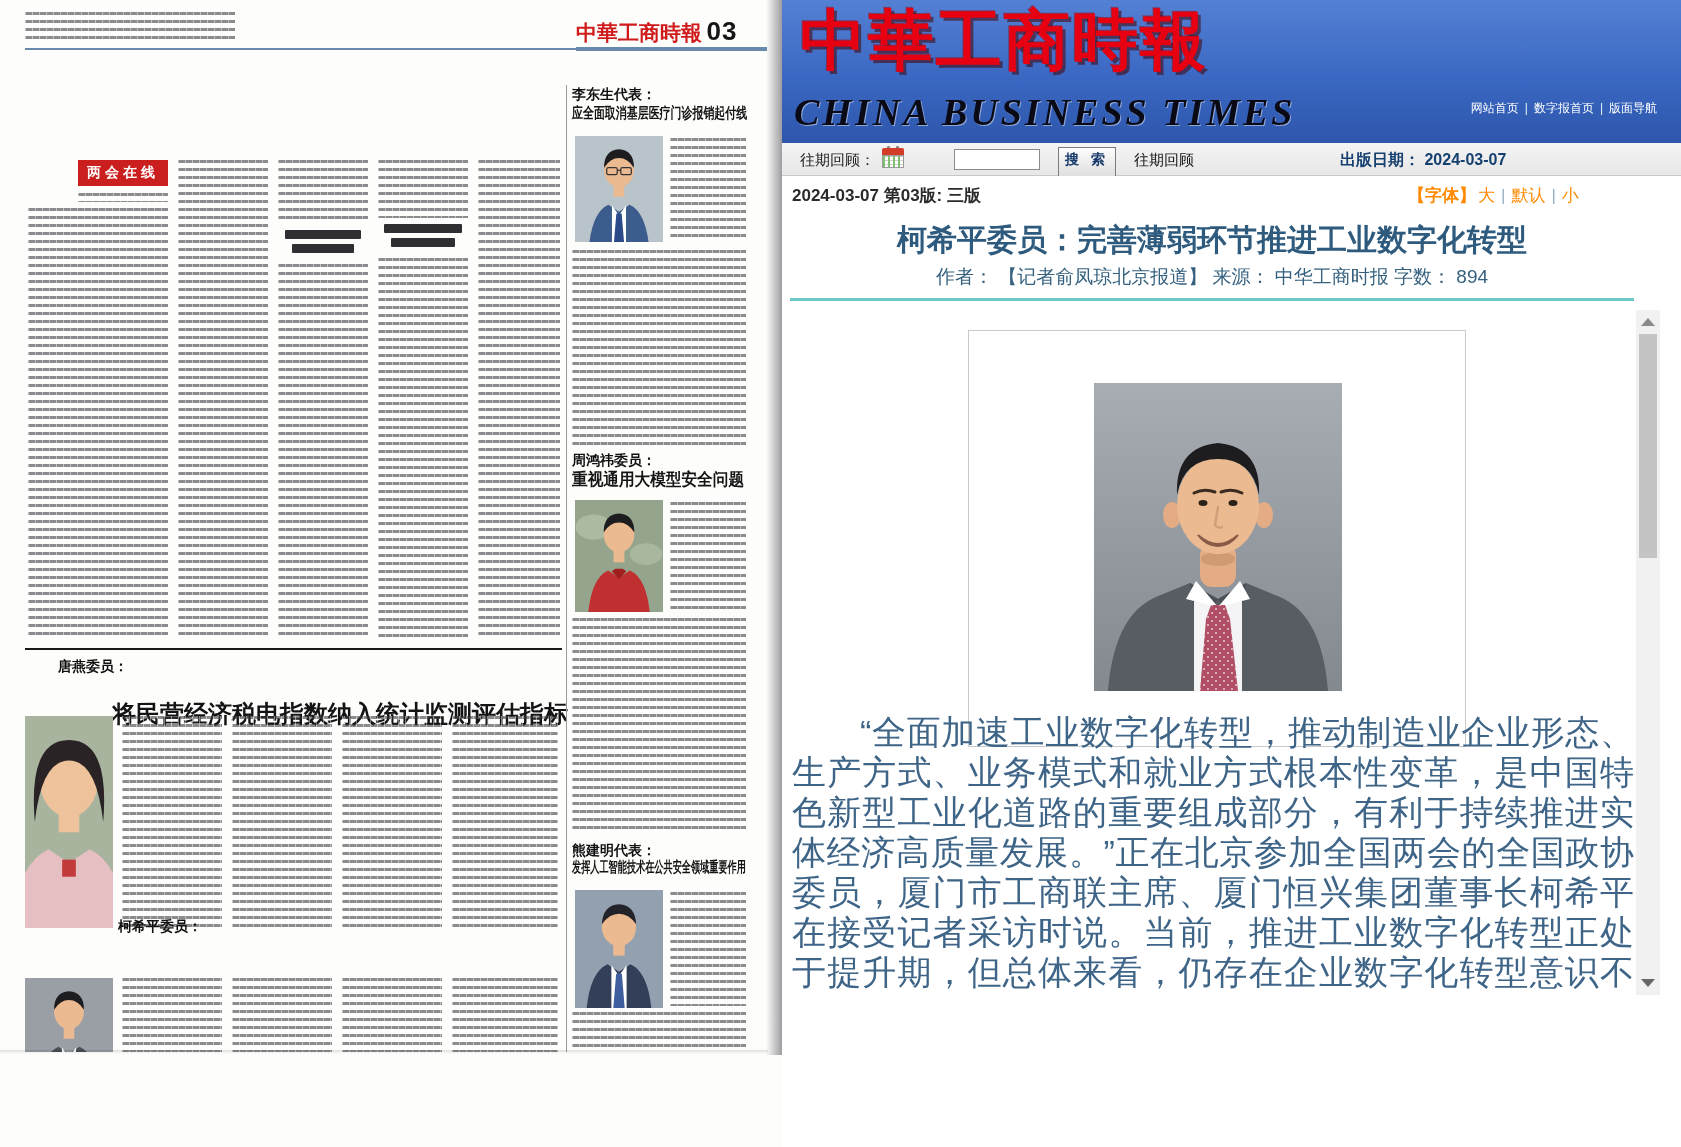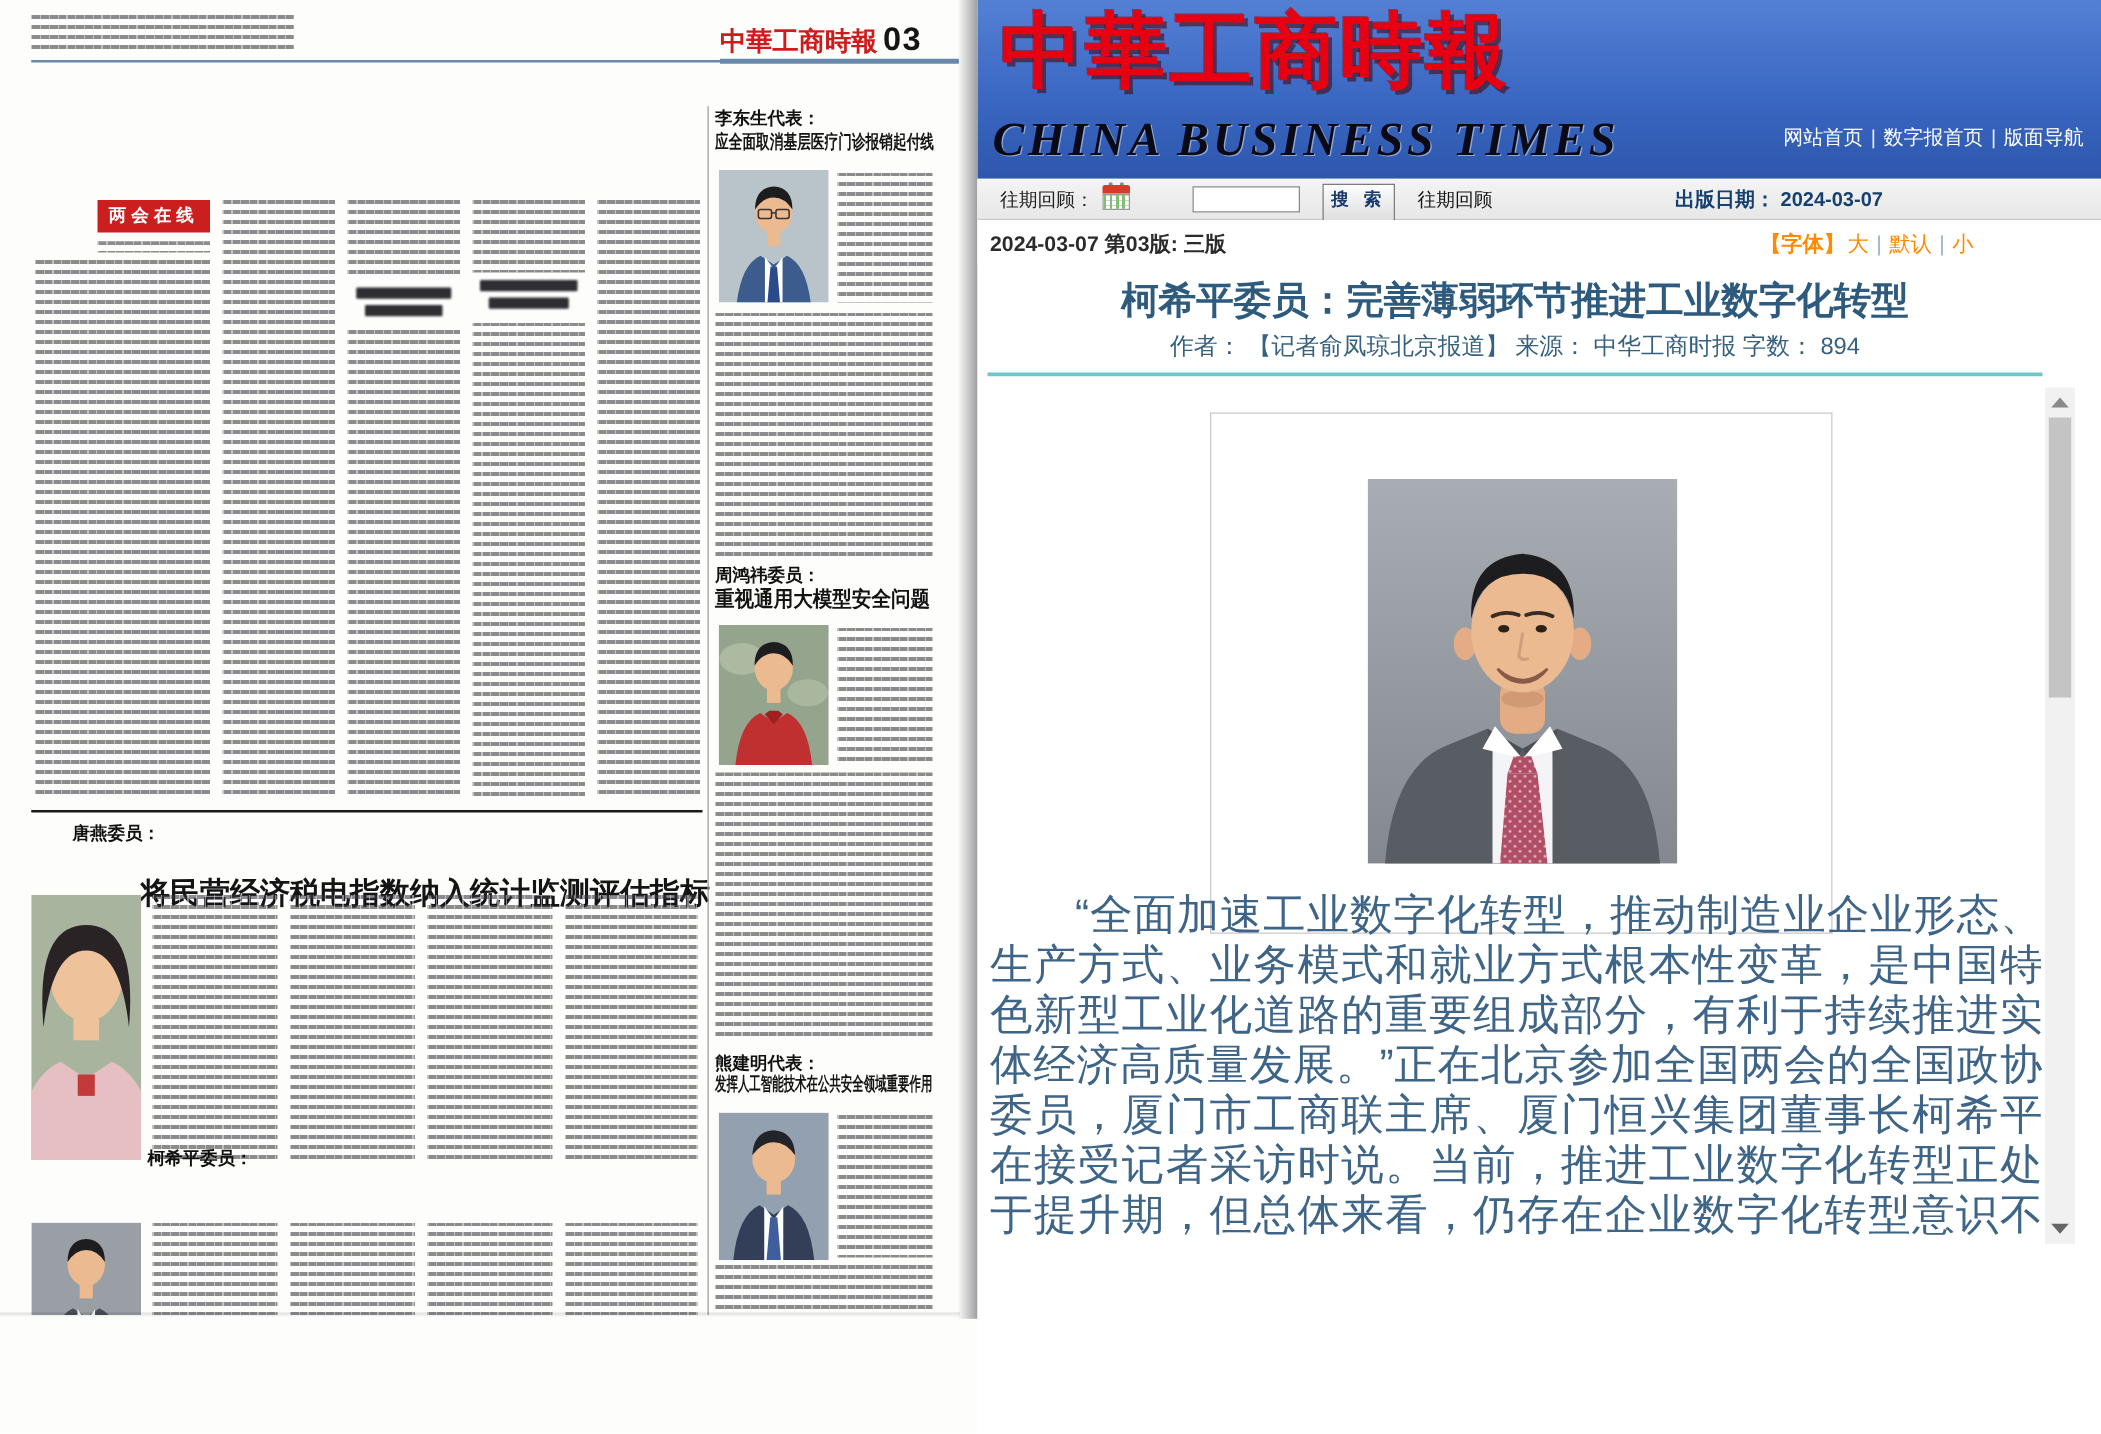--- a/index.html
+++ b/index.html
@@ -42,21 +42,21 @@
   
   .panel { position:absolute; left:782px; top:0; width:899px; height:1147px; background:#fff; }
   .banner { position:absolute; left:0; top:0; width:899px; height:143px;
             background:linear-gradient(180deg,#5480d4 0%,#3a67c2 55%,#2e57ac 100%); }
   .mast-cn { position:absolute; left:18px; top:-4px; font-size:66px; font-weight:900; color:#e60012;
              letter-spacing:2px; white-space:nowrap;
              text-shadow:3px 3px 0 rgba(70,0,0,.55), -1px -1px 0 rgba(150,0,0,.5); }
   .mast-en { position:absolute; left:12px; top:90px; font-family:"Liberation Serif","DejaVu Serif",serif;
              font-style:italic; font-weight:bold; font-size:38px; color:#0a0a16; letter-spacing:3px;
              white-space:nowrap; text-shadow:1px 1px 0 rgba(220,230,245,.55); }
-  .banner-nav { position:absolute; right:14px; top:100px; color:#fff; font-size:16px; white-space:nowrap; }
+  .banner-nav { position:absolute; right:24px; top:100px; color:#fff; font-size:12px; white-space:nowrap; }
   .banner-nav span[data-interactable="true"] { cursor:pointer; }
   .banner-nav .sep { margin:0 6px; color:#e8eef8; }
   .toolbar { position:absolute; left:0; top:143px; width:899px; height:33px;
              background:linear-gradient(180deg,#f4f4f4,#e7e7e7); border-bottom:1px solid #c8c8c8; }
   .tb-label { position:absolute; font-size:15px; color:#222; white-space:nowrap; }
   .cal { position:absolute; left:100px; top:3px; width:22px; height:24px; cursor:pointer; }
   .cal .top { position:absolute; left:0; top:2px; width:22px; height:7px; background:#d23c28; border-radius:2px 2px 0 0; }
   .cal .ring { position:absolute; top:0; width:3px; height:5px; background:#888; border-radius:1px; }
   .cal .body { position:absolute; left:0; top:9px; width:22px; height:13px; background:#fff; border:1px solid #9a9a9a;
                background-image:repeating-linear-gradient(90deg, #7fbf6f 0 2px, transparent 2px 5px),

